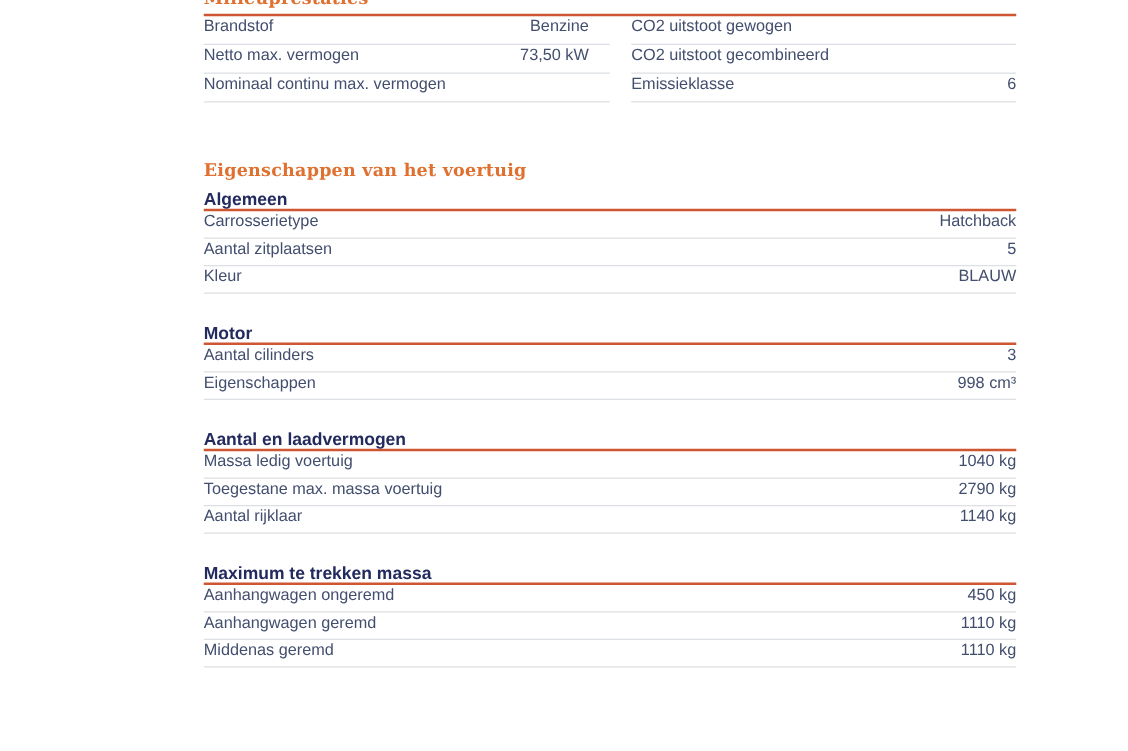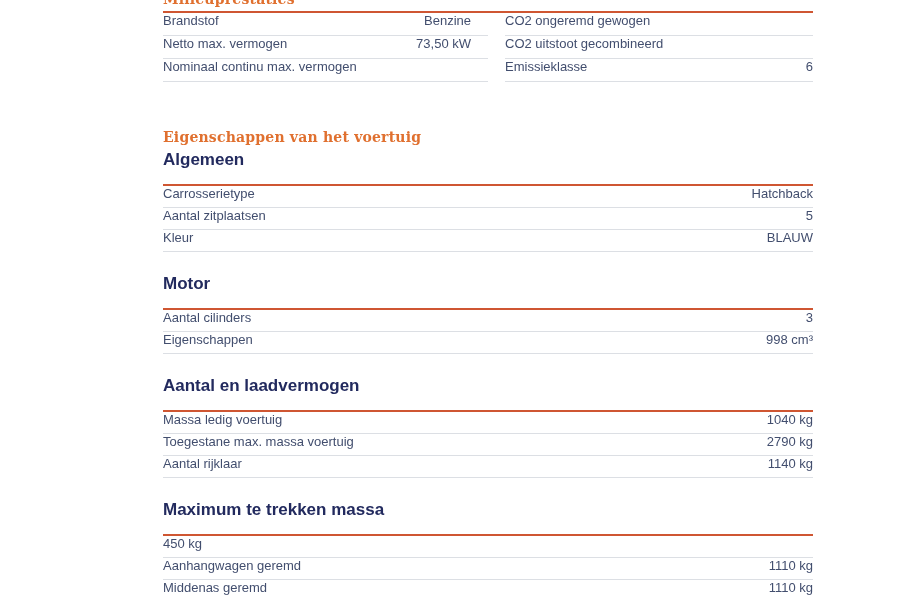--- a/index.html
+++ b/index.html
@@ -35,25 +35,25 @@
     letter-spacing: 0.2px;
   }
   .clipped-top {
     margin-top: -9px;          
     padding-bottom: 4px;
     border-bottom: 2px solid var(--rule-orange);
   }
   
   .subsection { margin-bottom: 24px; }
   .subsection-title {
-    font-size: 17px;
+    font-size: 14px;
     font-weight: bold;
     line-height: 15px;
     color: var(--navy);
-    padding-bottom: 17px;
+    padding-bottom: 0;
     border-bottom: 2px solid var(--rule-orange);
   }
   
   .row {
     display: flex;
     justify-content: space-between;
     height: 21px;
     border-bottom: 1px solid var(--divider);
     font-size: 13px;
     color: var(--body-text);
@@ -90,21 +90,21 @@
         <span class="label">Netto max. vermogen</span>
         <span class="value">73,50 kW</span>
       </div>
       <div class="row">
         <span class="label">Nominaal continu max. vermogen</span>
         <span class="value"></span>
       </div>
     </div>
     <div class="col-right">
       <div class="row">
-        <span class="label">CO2 ongeremd gewogen</span>
+        <span class="label">CO2 uitstoot gewogen</span>
         <span class="value"></span>
       </div>
       <div class="row">
         <span class="label">CO2 uitstoot gecombineerd</span>
         <span class="value"></span>
       </div>
       <div class="row">
         <span class="label">Emissieklasse</span>
         <span class="value">6</span>
       </div>
@@ -153,20 +153,21 @@
     </div>
     <div class="row">
       <span class="label">Aantal rijklaar</span>
       <span class="value">1140 kg</span>
     </div>
   </div>
 
   <div class="subsection">
     <div class="subsection-title">Maximum te trekken massa</div>
     <div class="row">
+      <span class="label">Aanhangwagen ongeremd</span>
       <span class="value">450 kg</span>
     </div>
     <div class="row">
       <span class="label">Aanhangwagen geremd</span>
       <span class="value">1110 kg</span>
     </div>
     <div class="row">
       <span class="label">Middenas geremd</span>
       <span class="value">1110 kg</span>
     </div>

